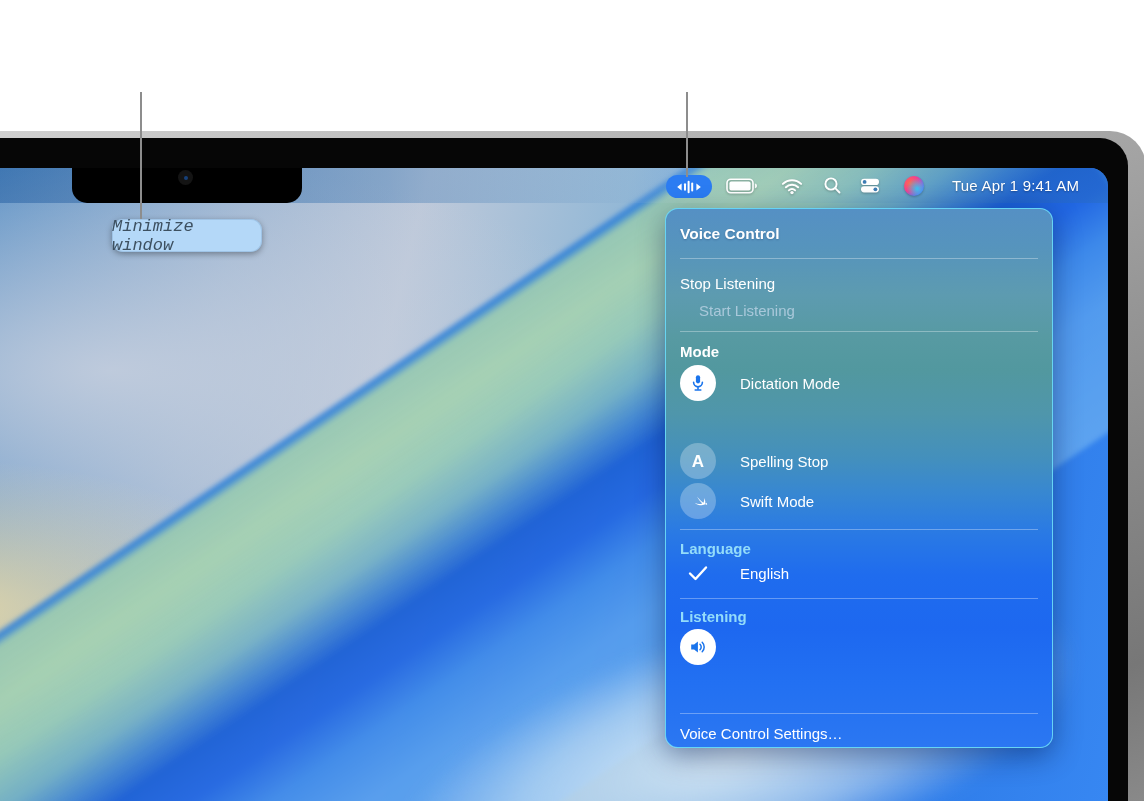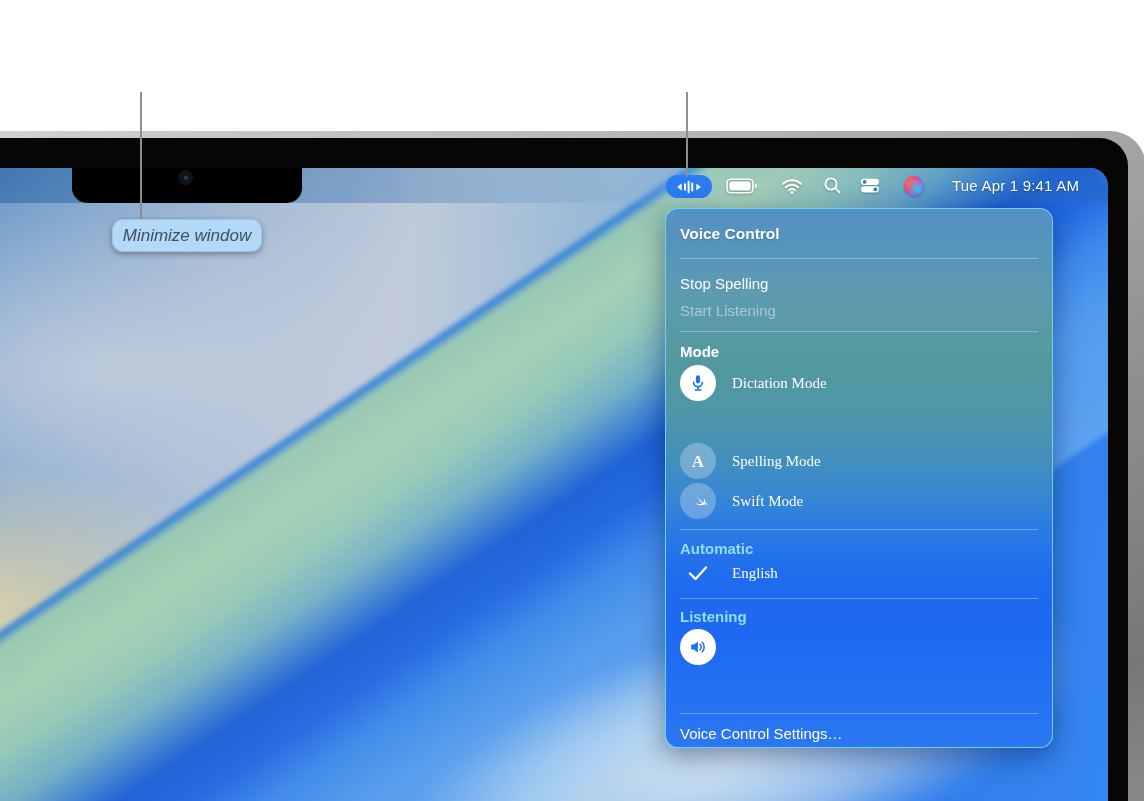--- a/index.html
+++ b/index.html
@@ -63,36 +63,36 @@
       radial-gradient(circle at 66% 64%, #35c5f4 0%, rgba(53,197,244,0) 58%),
       radial-gradient(circle at 30% 35%, #ff6a4e 0%, #f43f8f 45%, rgba(244,63,143,0) 75%),
       radial-gradient(circle at 50% 50%, #c44bf0 0%, #6a66f2 60%, #2f7df2 100%);}
   .clock{position:absolute;left:952px;top:0;height:35px;line-height:35px;font-size:15px;color:#fff;
          text-shadow:0 1px 2px rgba(0,0,0,0.3);letter-spacing:0.2px;white-space:nowrap;}
 
   
   .tooltip{position:absolute;left:112px;top:51px;width:150px;height:33px;border-radius:11px;
            background:#b4d8f8;color:#3d5060;font-style:italic;font-size:17px;
            display:flex;align-items:center;justify-content:center;z-index:6;
-           box-shadow:0 2px 6px rgba(0,0,0,0.35), inset 0 0 0 1px rgba(120,160,200,0.35);}
+           box-shadow:0 2px 6px rgba(0,0,0,0.35), inset 0 0 0 1px rgba(120,160,200,0.35);font-family:Liberation Mono, monospace;}
 
   
   .vc-menu{position:absolute;left:665px;top:40px;width:388px;height:540px;border-radius:13px;
     background:linear-gradient(180deg,#5590c4 0%,#5694bd 7%,#5d9bb0 16%,#579aa2 24%,#52989f 30%,
                #4f96ab 38%,#4490bc 46%,#3787d2 53%,#2a7ae4 60%,#1f6cee 68%,#1d68f0 78%,#2270f2 88%,#2b77f2 100%);
     border:1.5px solid rgba(105,216,246,0.95);
     box-shadow:0 8px 28px rgba(0,20,70,0.45);box-sizing:border-box;z-index:7;color:#fff;padding-left:33px;}
   .m-title{position:absolute;left:14px;top:16px;font-size:15.5px;font-weight:700;
            text-shadow:0 1px 2px rgba(0,30,80,0.25);}
   .m-div{position:absolute;left:14px;right:14px;height:1px;background:rgba(255,255,255,0.32);}
   .m-item{position:absolute;left:14px;right:14px;font-size:15px;color:#fff;cursor:default;}
-  .m-item.disabled{color:#a9c8da;}
+  .m-item.disabled{color:#a9c8da;margin-left:19px;}
   .m-header{position:absolute;left:14px;font-size:15px;font-weight:700;}
   .m-header.accent{color:#93dcfa;}
-  .m-row{position:absolute;left:14px;display:flex;align-items:center;gap:16px;font-size:15px;cursor:default;font-family:Liberation Serif, serif;}
+  .m-row{position:absolute;left:14px;display:flex;align-items:center;gap:24px;font-size:15px;cursor:default;}
   .mcircle{width:36px;height:36px;border-radius:50%;background:rgba(255,255,255,0.27);
            display:flex;align-items:center;justify-content:center;flex:none;}
   .mcircle.sel{background:#ffffff;}
   .mcheck{width:36px;display:flex;justify-content:center;flex:none;}
   .glyph-a{font-size:17px;font-weight:700;color:#fff;line-height:1;}
 </style>
 </head>
 <body>
 
 <div class="scene">
@@ -168,21 +168,21 @@
     </div>
 
     <div class="tooltip">
       <span>Minimize window</span>
     </div>
 
     <div class="vc-menu">
       <div class="m-title">Voice Control</div>
       <div class="m-div" style="top:49px"></div>
 
-      <div class="m-item" style="top:66px">Stop Spelling</div>
+      <div class="m-item" style="top:66px">Stop Listening</div>
       <div class="m-item disabled" style="top:93px">Start Listening</div>
 
       <div class="m-div" style="top:122px"></div>
       <div class="m-header" style="top:134px">Mode</div>
 
       <div class="m-row" style="top:156px">
         <div class="mcircle sel">
           <svg width="20" height="20" viewBox="0 0 20 20">
             <rect x="7.9" y="2.2" width="4.2" height="8.2" rx="2.1" fill="#1a74ec"></rect>
             <path d="M5.6 9.3a4.4 4.4 0 0 0 8.8 0" stroke="#1a74ec" stroke-width="1.6" fill="none" stroke-linecap="round"></path>
@@ -191,34 +191,34 @@
           </svg>
         </div>
         <span>Dictation Mode</span>
       </div>
 
 
       <div class="m-row" style="top:234px">
         <div class="mcircle">
           <span class="glyph-a">A</span>
         </div>
-        <span>Spelling Mode</span>
+        <span>Spelling Stop</span>
       </div>
 
       <div class="m-row" style="top:274px">
         <div class="mcircle">
           <svg width="20" height="20" viewBox="0 0 20 20">
             <path fill="#ffffff" d="M16.8 13.4c.9-1.9.7-4.3-.9-6.5.5 1.8.3 3.6-.5 4.9C13.3 10.2 10.9 8 9 5.5c1.4 2.9 3.6 5.4 5.2 6.9-2 1.1-4.8.9-7.5-.7 3.1 2.7 7.2 3.3 9.7 1.9.9-.5 2-.4 2.6.4.4-.6 0-1.6-.9-2.2z"></path>
           </svg>
         </div>
         <span>Swift Mode</span>
       </div>
 
       <div class="m-div" style="top:320px"></div>
-      <div class="m-header accent" style="top:331px">Automatic</div>
+      <div class="m-header accent" style="top:331px">Language</div>
 
       <div class="m-row" style="top:355px">
         <div class="mcheck">
           <svg width="22" height="18" viewBox="0 0 22 18">
             <path d="M3 9.5 L8.5 15 L19 3.5" stroke="#ffffff" stroke-width="2.4" fill="none" stroke-linecap="round" stroke-linejoin="round"></path>
           </svg>
         </div>
         <span>English</span>
       </div>
 

